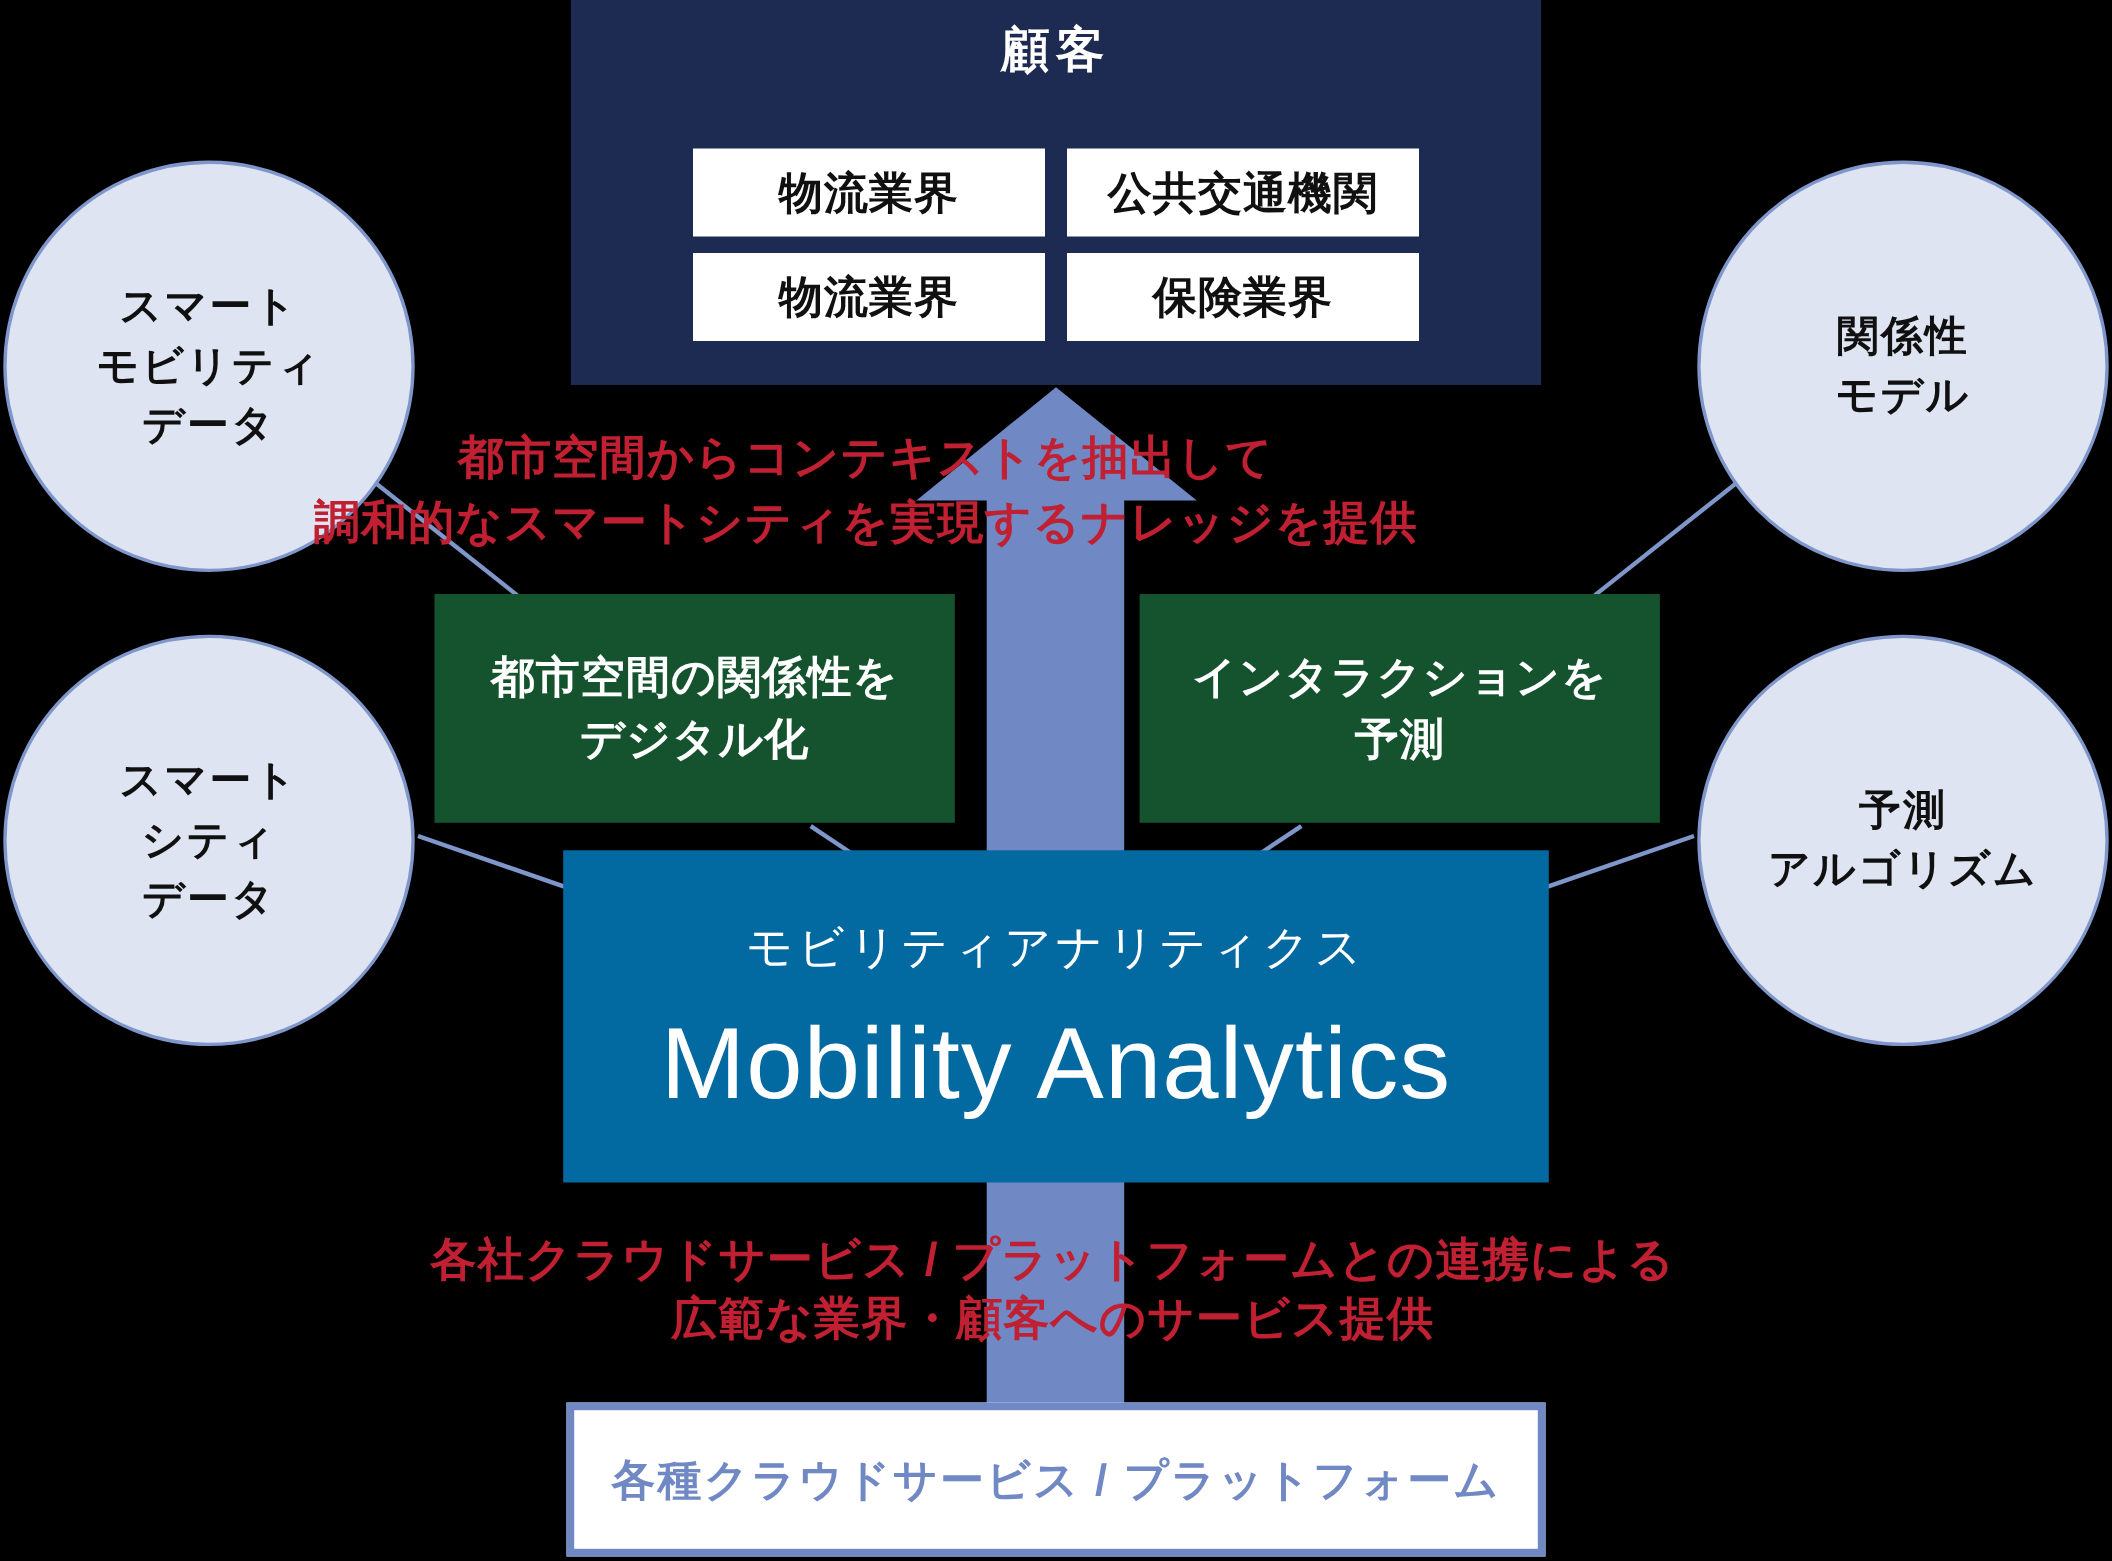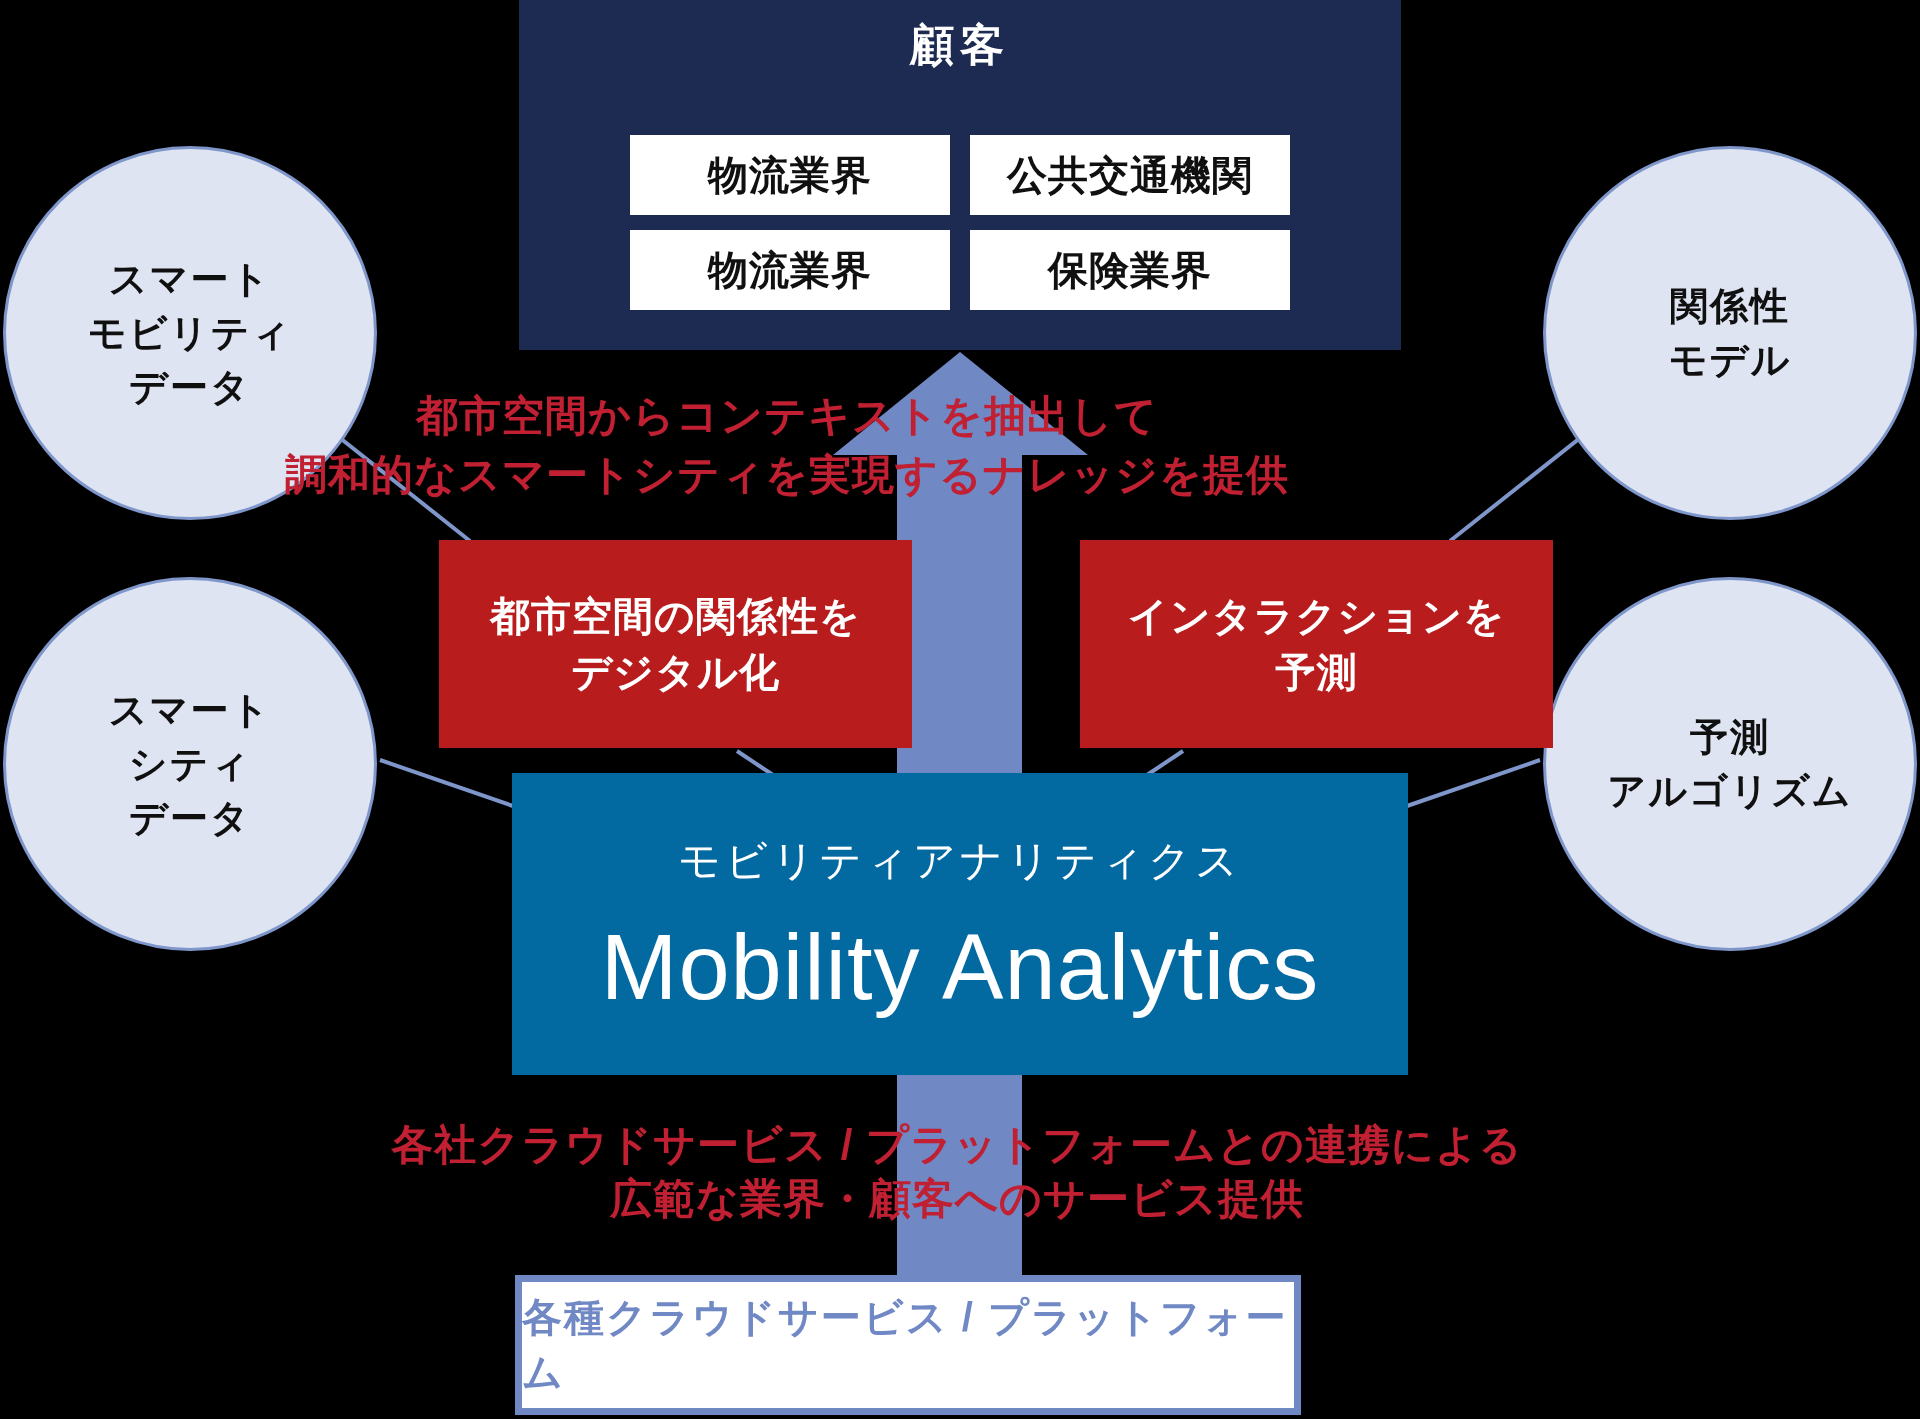--- a/index.html
+++ b/index.html
@@ -37,25 +37,25 @@
     background:#dfe4f2;border:3px solid #7e96ca;
     box-sizing:border-box;
     display:flex;flex-direction:column;align-items:center;justify-content:center;
     text-align:center;
     font-size:38px;font-weight:700;color:#101010;
     line-height:54px;letter-spacing:2px;
   }
   
   .process-box{
     width:473px;height:208px;
-    background:#b91c1c;
+    background:#14532d;
     display:flex;flex-direction:column;align-items:center;justify-content:center;
     text-align:center;
     font-size:40px;font-weight:700;color:#ffffff;
-    line-height:56px;letter-spacing:1px;margin-left:44px;
+    line-height:56px;letter-spacing:1px;
   }
   
   .red-message{
     text-align:center;
     font-size:42px;font-weight:700;color:#c02031;
     line-height:59px;letter-spacing:1px;
     white-space:nowrap;
     transform:translateX(-50%);
   }
   .red-message.bottom{line-height:54px;}
@@ -70,21 +70,21 @@
     font-size:42px;font-weight:500;letter-spacing:4px;
     margin-bottom:18px;
   }
   .core-title{
     font-size:92px;font-weight:300;letter-spacing:1px;
     line-height:96px;
     margin-top:12px;
   }
   
   .platform-box{
-    left:515px;top:1275px;width:786px;height:140px;
+    left:515px;top:1275px;width:890px;height:140px;
     background:#ffffff;border:7px solid #7088c4;
     box-sizing:border-box;
     display:flex;align-items:center;justify-content:center;
     font-size:40px;font-weight:700;color:#7088c4;
     letter-spacing:2px;
   }
 </style>
 </head>
 <body>
 

